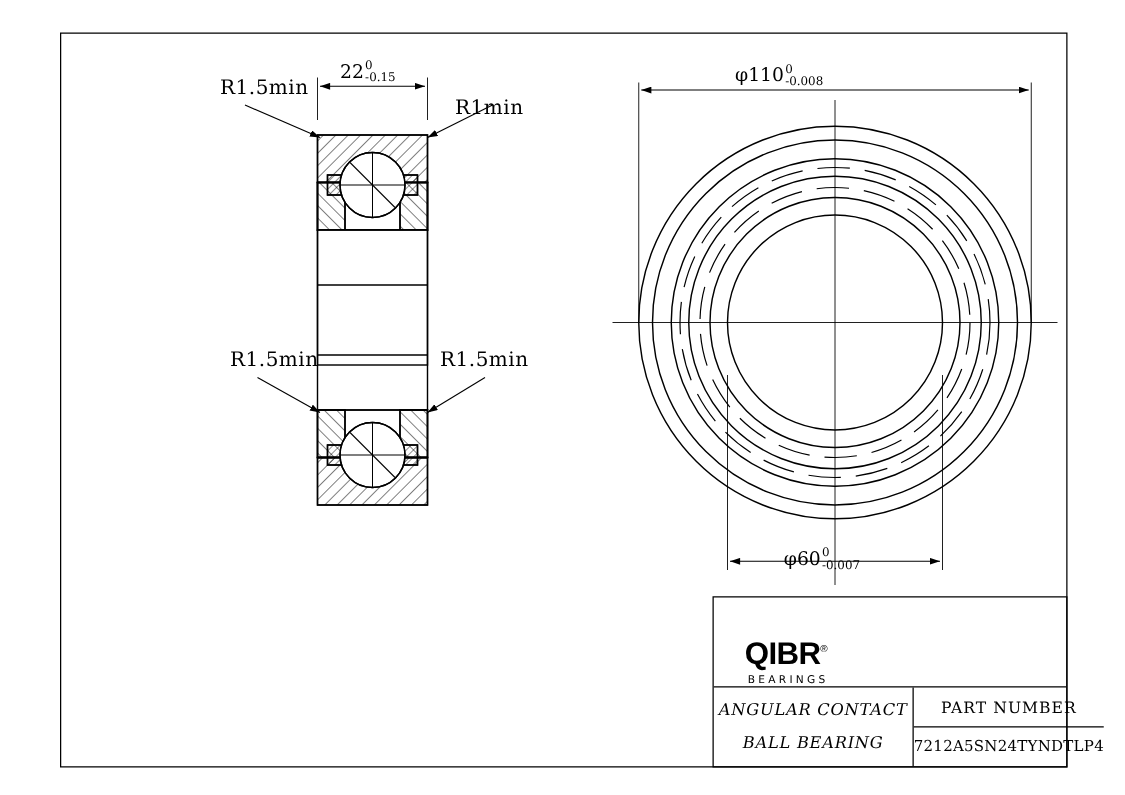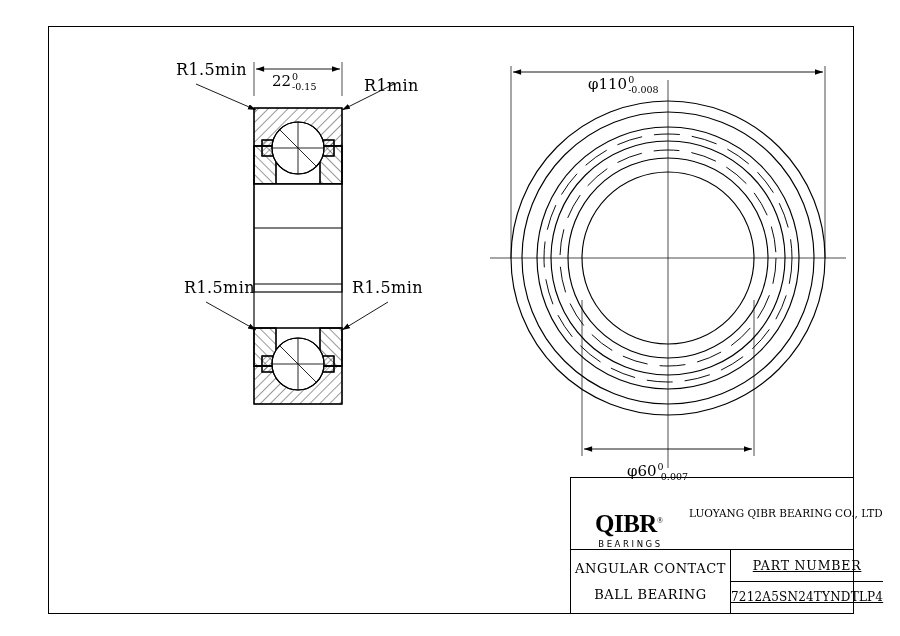--- a/index.html
+++ b/index.html
@@ -41,21 +41,20 @@
     font-family: "DejaVu Serif", serif;
     font-size: 16px;
     letter-spacing: 0.4px;
     white-space: nowrap;
   }
   .dimtxt {
     position: absolute;
     font-family: "DejaVu Serif", serif;
     font-size: 15px;
     white-space: nowrap;
-    margin-top: 24px;
   }
   .tol {
     display: inline-block;
     position: relative;
     font-size: 9.5px;
     line-height: 1.05;
     vertical-align: middle;
     text-align: left;
     margin-left: 1px;
   }
@@ -83,21 +82,21 @@
   .tb-logo {
     flex: 0 0 112px;
     display: flex;
     flex-direction: column;
     align-items: center;
     justify-content: center;
     padding-left: 4px;
     box-sizing: border-box;
   }
   .logo-main {
-    font-family: Liberation Serif, serif;
+    font-family: Liberation Sans, sans-serif;
     font-weight: bold;
     font-size: 25px;
     letter-spacing: -0.5px;
     line-height: 1;
     position: relative;
     margin-top: 33px;
   }
   .logo-main .reg {
     font-size: 8px;
     vertical-align: super;
@@ -128,32 +127,32 @@
     display: flex;
   }
   .tb-left {
     flex: 0 0 160px;
     border-right: 1.2px solid #000;
     box-sizing: border-box;
     display: flex;
     flex-direction: column;
     align-items: center;
     justify-content: center;
+    font-style: italic;
   }
   .tb-left div {
     font-size: 13px;
     line-height: 1.95;
     letter-spacing: 0.6px;
     white-space: nowrap;
   }
   .tb-right {
     flex: 1 1 auto;
     display: flex;
     flex-direction: column;
-    text-decoration: underline;
   }
   .tb-pn-label {
     flex: 0 0 50%;
     display: flex;
     align-items: center;
     justify-content: center;
     border-bottom: 1.2px solid #000;
     box-sizing: border-box;
     font-size: 12.5px;
     letter-spacing: 0.8px;
@@ -301,21 +300,20 @@
     <span>φ</span><span>60</span><span class="tol"><span>0</span><span>-0.007</span></span>
   </div>
 
   <div class="titleblock">
     <div class="tb-top">
       <div class="tb-logo">
         <div class="logo-main"><span>QIBR</span><span class="reg">®</span></div>
         <div class="logo-sub">BEARINGS</div>
       </div>
       <div class="tb-company">
-        <div class="line1">LUOYANG QIBR BEARING CO., LTD</div>
       </div>
     </div>
     <div class="tb-bottom">
       <div class="tb-left">
         <div>ANGULAR CONTACT</div>
         <div>BALL BEARING</div>
       </div>
       <div class="tb-right">
         <div class="tb-pn-label">PART  NUMBER</div>
         <div class="tb-pn-value">7212A5SN24TYNDTLP4</div>

